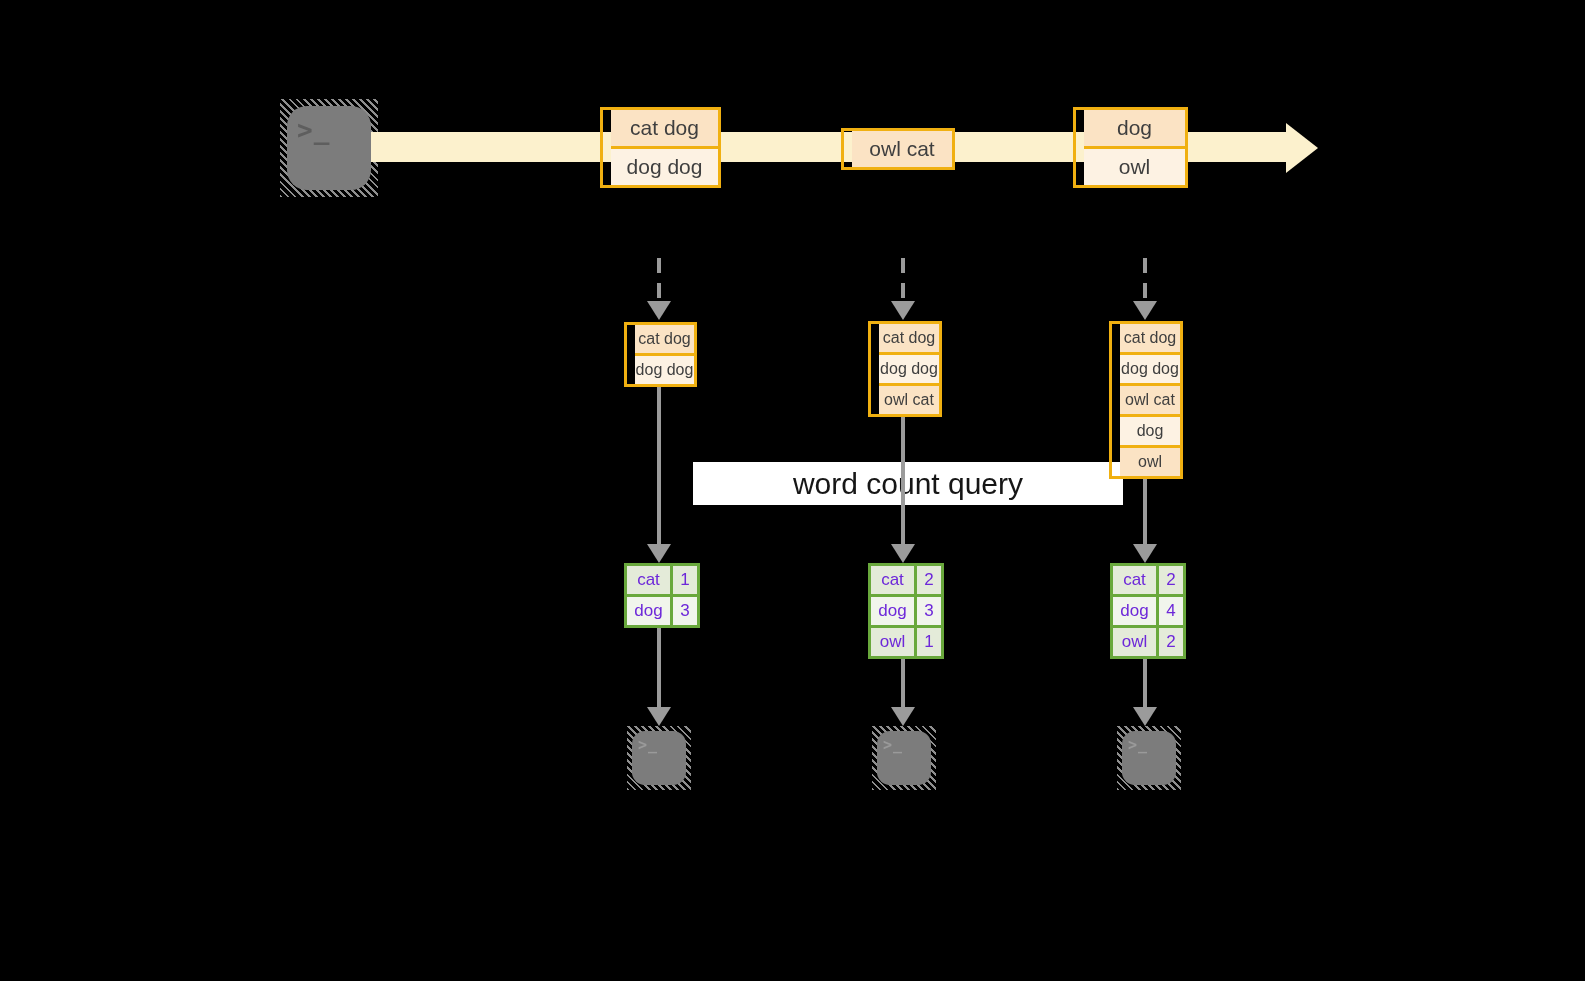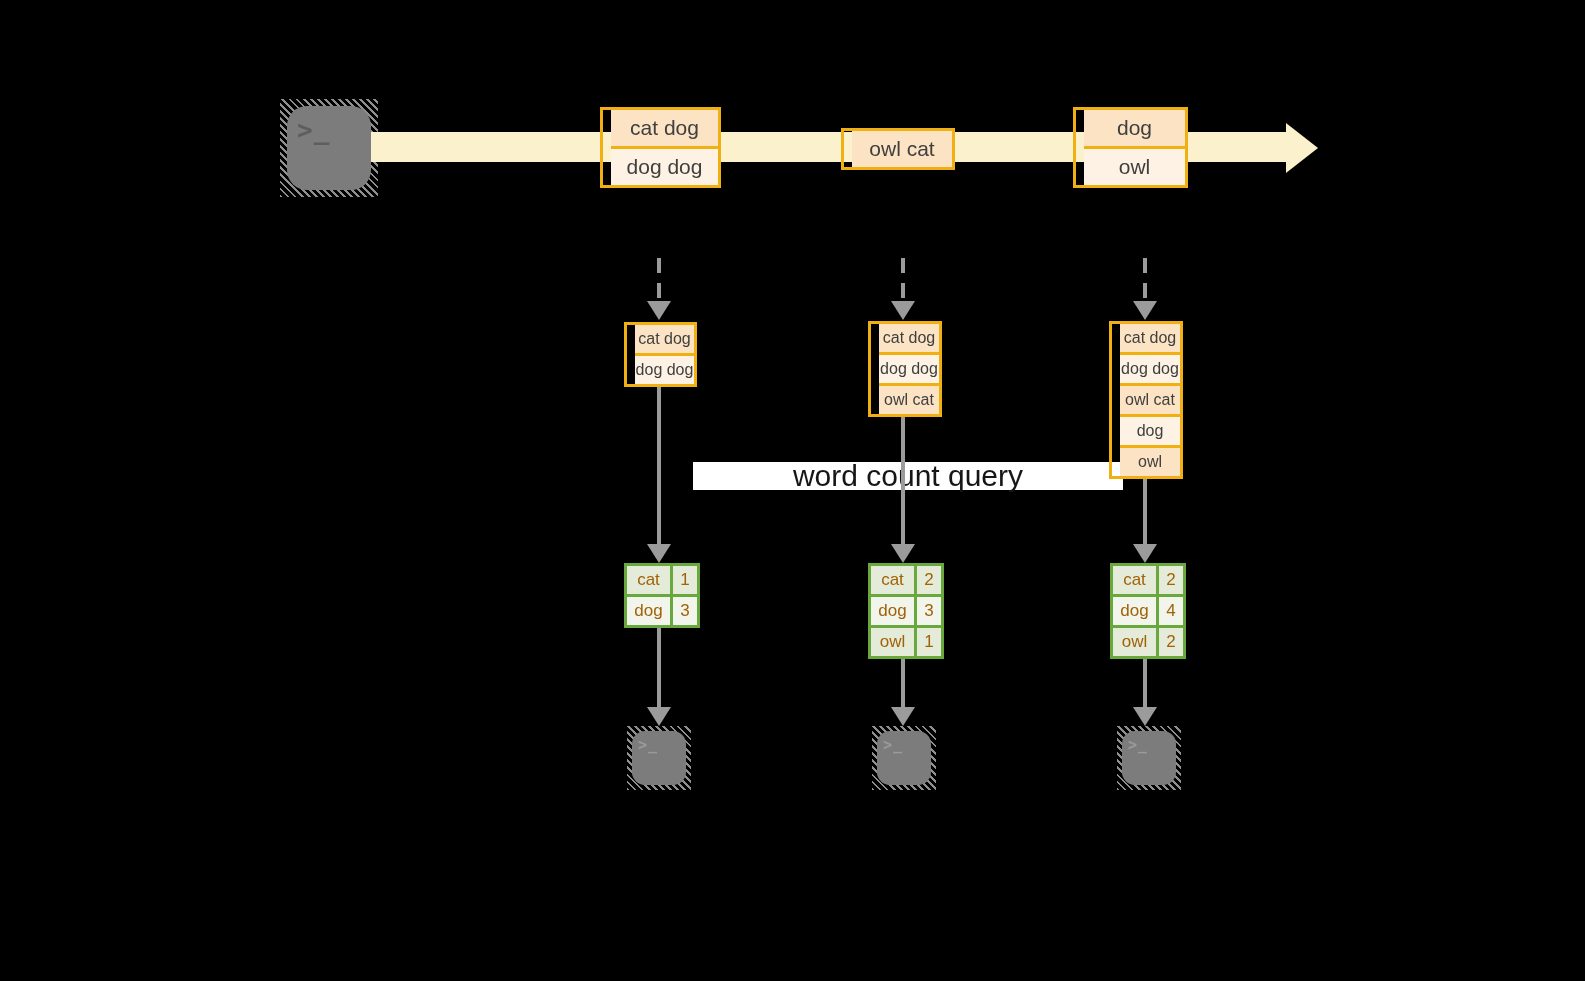--- a/index.html
+++ b/index.html
@@ -37,32 +37,32 @@
 
   
   .vline{position:absolute;width:4px;background:var(--gray);z-index:2;}
   .vdash{position:absolute;width:4px;z-index:2;
          background:repeating-linear-gradient(180deg,var(--gray) 0 15px,rgba(0,0,0,0) 15px 25px);}
   .ahead{position:absolute;width:0;height:0;z-index:2;
          border-left:12px solid transparent;border-right:12px solid transparent;
          border-top:19px solid var(--gray);}
 
   
-  .qbar{position:absolute;left:693px;top:462px;width:430px;height:28px;background:var(--white);
+  .qbar{position:absolute;left:693px;top:462px;width:430px;height:43px;background:var(--white);
         display:flex;align-items:center;justify-content:center;z-index:1;
         font-size:30px;color:var(--label_text);}
 
   
   .gtable{position:absolute;border:3px solid var(--green);box-sizing:border-box;z-index:3;}
   .grow{display:flex;}
   .grow + .grow{border-top:3px solid var(--green);}
   .grow:nth-child(odd) .gcell{background:var(--green_dark);}
   .grow:nth-child(even) .gcell{background:var(--green_light);}
   .gcell{height:28px;display:flex;align-items:center;justify-content:center;
-         color:#a16207;font-size:17px;}
+         color:#6d28d9;font-size:17px;}
   .gword{width:43px;}
   .gnum{width:24px;border-left:3px solid var(--green);}
 </style>
 </head>
 <body>
 
 <div class="canvas">
 
   <div class="term term-big" style="left:280px;top:99px;width:98px;height:98px;">
     <div class="inner"></div>

